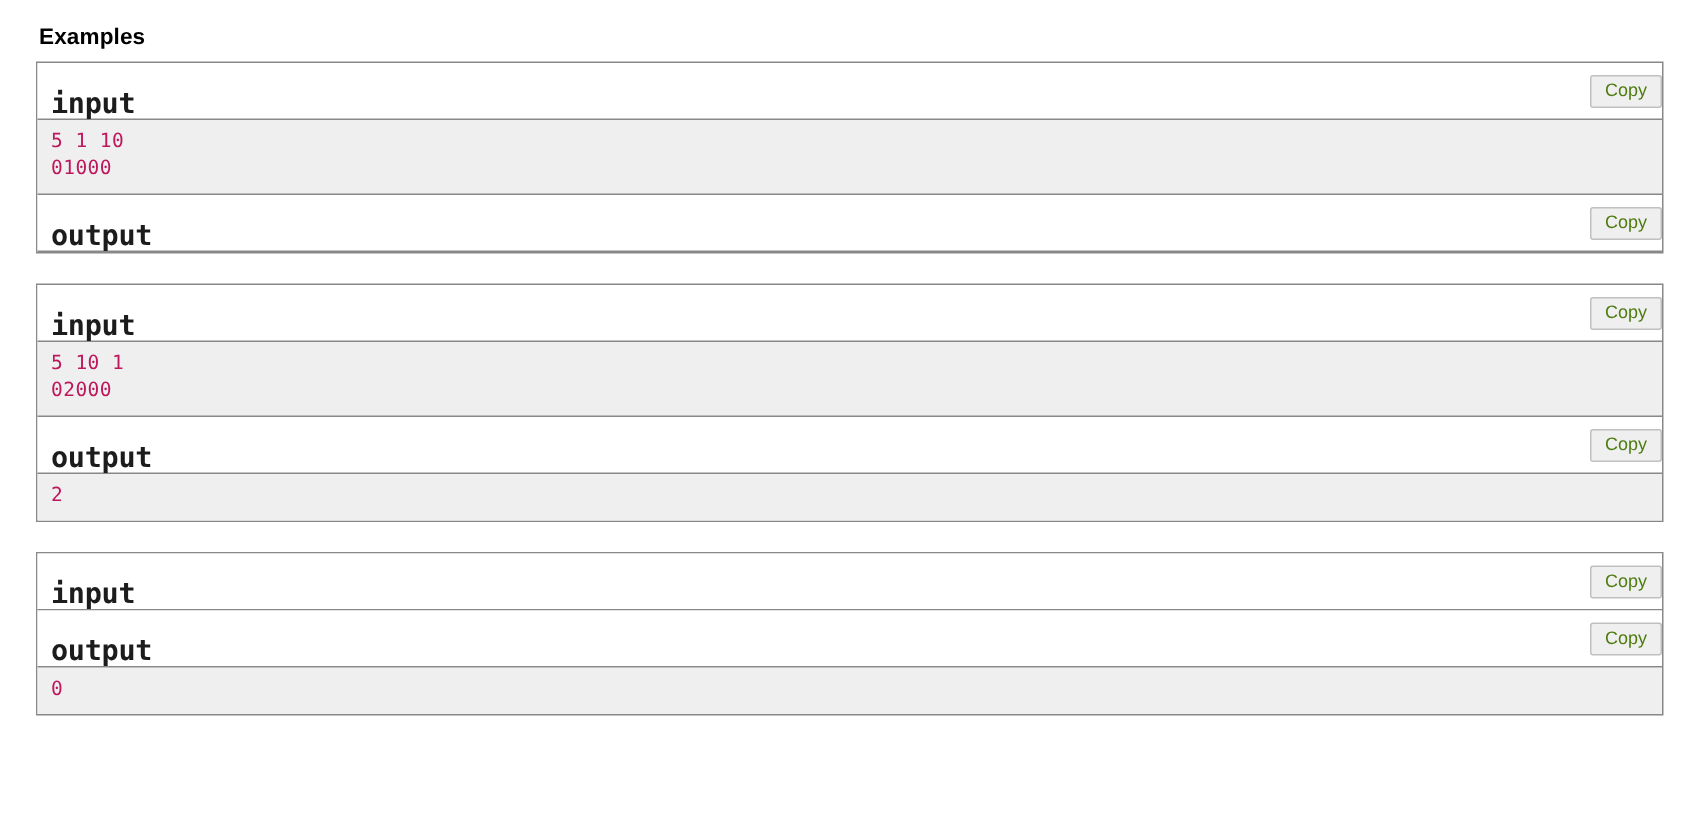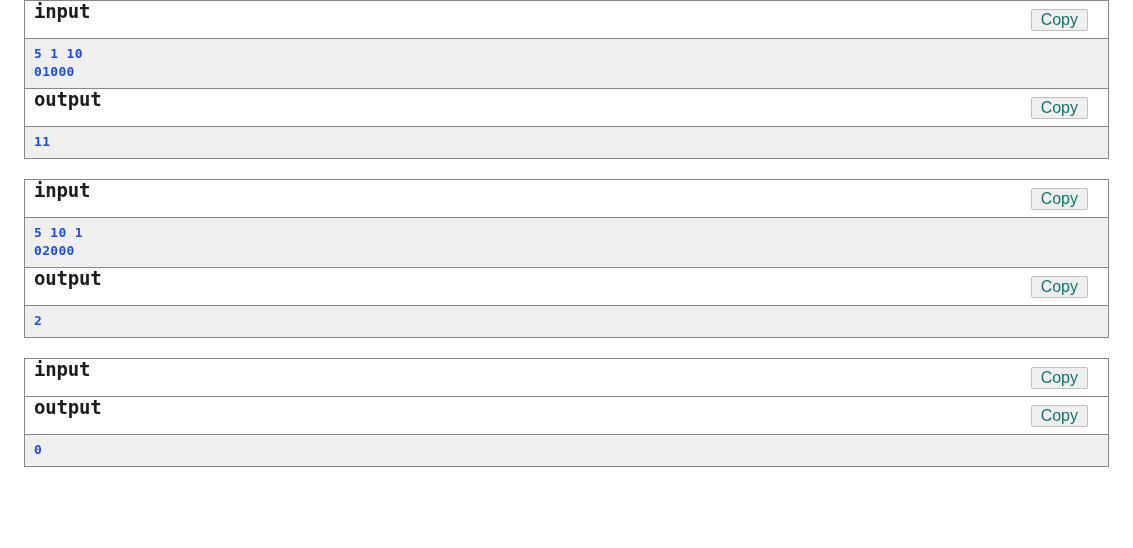--- a/index.html
+++ b/index.html
@@ -42,38 +42,38 @@
     margin-bottom: 0;
   }
   .io-title {
     position: relative;
     background: #ffffff;
     border-bottom: 1px solid #888888;
     height: 38px;
     box-sizing: border-box;
     padding: 0 9px;
     display: flex;
-    align-items: flex-start;
+    align-items: flex-end;
   }
   .io-title-text {
     font-family: "DejaVu Sans Mono", "Liberation Mono", monospace;
     font-size: 19px;
     font-weight: bold;
     color: #1c1c1c;
     line-height: 20px;
     letter-spacing: -0.2px;
   }
   .copy-btn {
     position: absolute;
-    right: 20px;
+    right: 0;
     top: 50%;
     transform: translateY(-50%);
     font-family: "Liberation Sans", sans-serif;
-    font-size: 16px;
-    color: #0f766e;
+    font-size: 12px;
+    color: #4d7c0f;
     background: #efefef;
     border: 1px solid #c0c0c0;
     border-radius: 2px;
     padding: 3px 9px 4px 9px;
     line-height: 13px;
     cursor: pointer;
     user-select: none;
   }
   .io-body {
     background: #efefef;
@@ -81,52 +81,49 @@
     box-sizing: border-box;
   }
   .io-body.input-body {
     border-bottom: 1px solid #888888;
   }
   .io-body pre {
     margin: 0;
     font-family: "DejaVu Sans Mono", "Liberation Mono", monospace;
     font-size: 13px;
     line-height: 18px;
-    color: #1d4ed8;
+    color: #be185d;
     white-space: pre;
     letter-spacing: 0.3px;
-    font-weight: bold;
   }
   .out-line {
     min-height: 18px;
   }
 </style>
 </head>
 <body>
 
 <div class="page">
 
+  <h3 class="section-title">Examples</h3>
 
   <div class="examples">
 
     <div class="sample-test">
       <div class="io-title">
         <span class="io-title-text">input</span>
         <button class="copy-btn">Copy</button>
       </div>
       <div class="io-body input-body">
         <pre>5 1 10
 01000</pre>
       </div>
       <div class="io-title">
         <span class="io-title-text">output</span>
         <button class="copy-btn">Copy</button>
-      </div>
-      <div class="io-body">
-        <pre class="out-line">11</pre>
       </div>
     </div>
 
     <div class="sample-test">
       <div class="io-title">
         <span class="io-title-text">input</span>
         <button class="copy-btn">Copy</button>
       </div>
       <div class="io-body input-body">
         <pre>5 10 1

